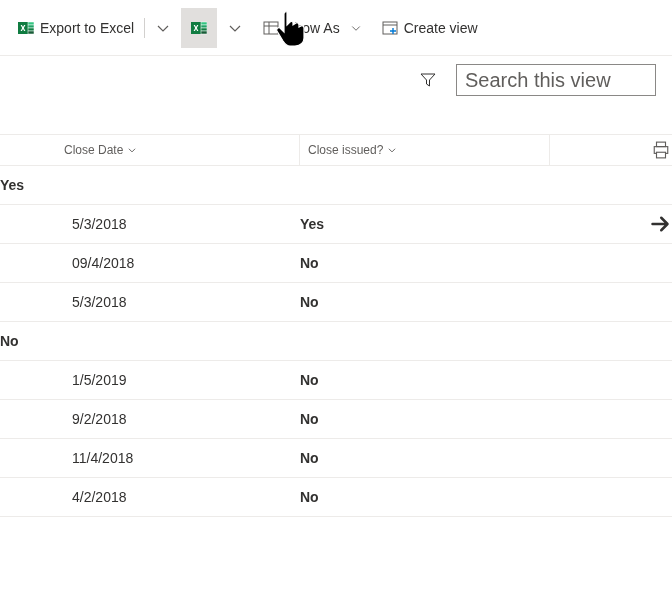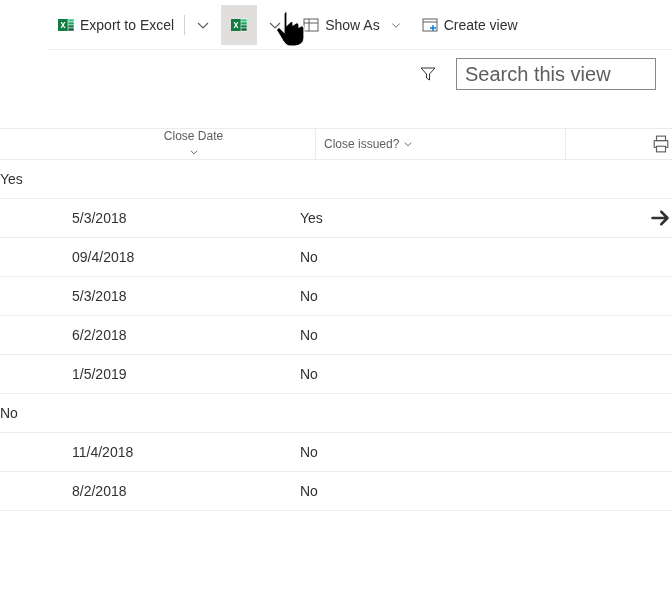--- a/index.html
+++ b/index.html
@@ -8,24 +8,23 @@
       font-size: 14px;
       color: #323130;
       background: #fff;
       width: 672px;
       height: 606px;
       overflow: hidden;
     }
     .toolbar {
       display: flex;
       align-items: center;
-      height: 50px;
+      height: 56px;
       border-bottom: 1px solid #edebe9;
-      padding: 0 0;
-      margin-left: 48px;
+      padding: 0 8px;
     }
     .tb-btn {
       display: flex;
       align-items: center;
       height: 40px;
       padding: 0 10px;
       gap: 6px;
       cursor: pointer;
       position: relative;
     }
@@ -64,29 +63,29 @@
       display: flex; height: 32px; align-items: center;
       border-top: 1px solid #edebe9;
       border-bottom: 1px solid #edebe9;
       position: relative;
     }
     .col-h {
       display:flex; align-items:center; gap:4px; font-size:12px; color:#605e5c;
       padding: 0 8px; cursor:pointer; height:100%;
       border-right: 1px solid #edebe9;
     }
-    .col-h-first { margin-left: 72px; width: 244px; flex-direction: column; }
+    .col-h-first { margin-left: 56px; width: 244px; }
     .col-h-second { width: 250px; }
     .row {
       display:flex; align-items:center; height:39px;
       border-bottom: 1px solid #edebe9;
       position: relative;
     }
     .cell1 { margin-left: 72px; width: 228px; }
-    .cell2 { width: 230px; }
+    .cell2 { width: 230px; font-weight: bold; }
     .row-arrow {
       position:absolute; right: 2px; top: 50%; transform: translateY(-50%);
     }
     .print-icon {
       position:absolute; right: 2px; top: 50%; transform: translateY(-50%);
     }
     .cursor-overlay {
       position: absolute;
       left: 274px; top: 10px;
       pointer-events: none;
@@ -206,32 +205,32 @@
       </div>
       <div class="row">
         <div class="cell1">09/4/2018</div>
         <div class="cell2">No</div>
       </div>
       <div class="row">
         <div class="cell1">5/3/2018</div>
         <div class="cell2">No</div>
       </div>
       <div class="row">
-        <div class="cell1">6/2/2018</div>
         <div class="cell2">No</div>
       </div>
       <div class="row">
         <div class="cell1">1/5/2019</div>
         <div class="cell2">No</div>
       </div>
       <div class="row">
+        <div class="cell1">9/2/2018</div>
         <div class="cell2">No</div>
       </div>
       <div class="row">
         <div class="cell1">11/4/2018</div>
         <div class="cell2">No</div>
       </div>
       <div class="row">
-        <div class="cell1">8/2/2018</div>
+        <div class="cell1">4/2/2018</div>
         <div class="cell2">No</div>
       </div>
     </div>
 </div>
 
 </body></html>

